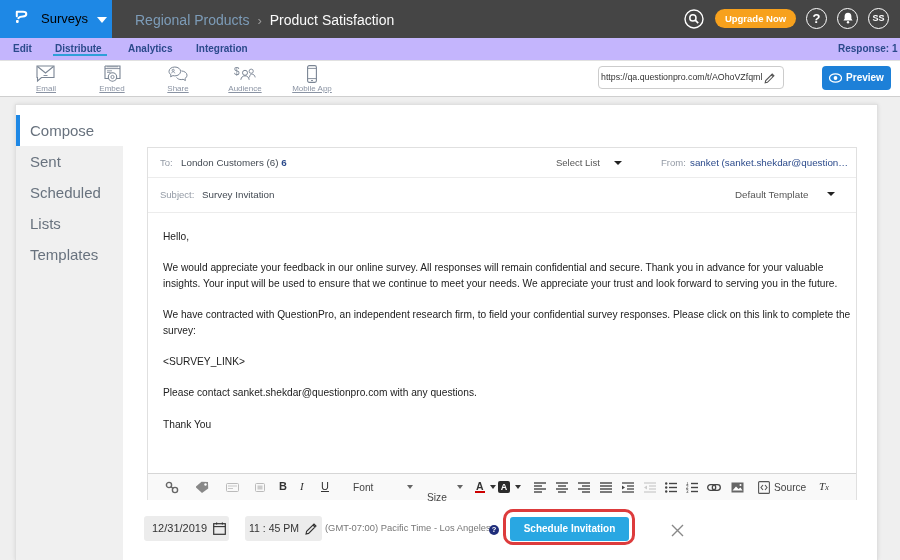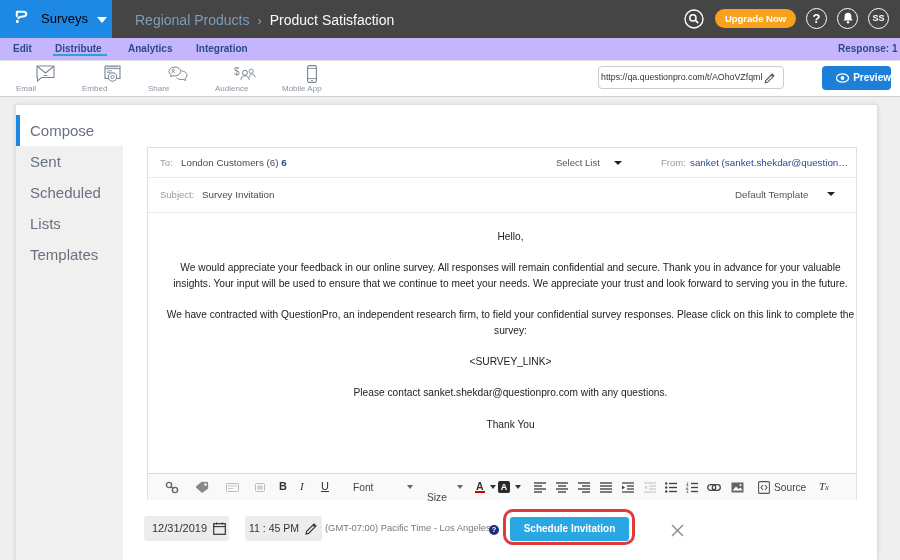--- a/index.html
+++ b/index.html
@@ -15,37 +15,37 @@
   #crumb .sep { color:#9a9a9a; margin:0 8px; font-size:13px; }
   #crumb .cur { color:#fbfbfb; }
   .circ { border:1.4px solid #fff; border-radius:50%; width:21px; height:21px; color:#fff; text-align:center; }
   #upgrade { left:715px; top:9px; width:81px; height:19px; background:#F7A11D; border-radius:10px; color:#fff; font-size:9.5px; font-weight:bold; text-align:center; line-height:19px; }
   
   #tabs { left:0; top:38px; width:900px; height:23px; background:#c4b5fd; border-bottom:1px solid #e2e2e2; }
   .tab { position:absolute; top:5px; font-size:10px; font-weight:bold; color:#2b4a8b; }
   #resp { left:838px; top:5px; position:absolute; font-size:10px; font-weight:bold; color:#2b4a8b; }
   
   #dtoolbar { left:0; top:61px; width:900px; height:36px; background:#fff; border-bottom:1px solid #cfcfcf; box-shadow:0 2px 3px rgba(0,0,0,0.10); }
-  .dlabel { position:absolute; top:23px; font-size:8px; color:#8a93a3; width:60px; text-align:left; }
+  .dlabel { position:absolute; top:23px; font-size:8px; color:#8a93a3; width:60px; text-align:center;text-decoration:underline; }
   #urlbox { left:598px; top:5px; width:186px; height:23px; border:1px solid #ccc; border-radius:4px; font-size:8.8px; color:#333; line-height:21px; padding-left:2px; background:#fff; overflow:hidden; white-space:nowrap; }
-  #previewbtn { left:822px; top:5px; width:69px; height:24px; background:#1d80d8; border-radius:4px; color:#fff; font-size:10px; font-weight:bold; line-height:24px; text-align:right; }
+  #previewbtn { left:822px; top:5px; width:69px; height:24px; background:#1d80d8; border-radius:4px; color:#fff; font-size:10px; font-weight:bold; line-height:24px; text-align:center; }
   
   #contentbg { left:0; top:97px; width:900px; height:463px; background:#efefef; }
   #card { left:15px; top:104px; width:863px; height:456px; background:#fff; border:1px solid #e0e0e0; border-bottom:none; box-shadow:0 0 4px rgba(0,0,0,0.10); }
   #sidebg { position:absolute; left:0px; top:10px; width:107px; height:446px; background:#f0f0f0; }
   .sideitem { position:absolute; left:0px; width:107px; height:31px; color:#68727e; font-size:15px; line-height:31px; padding-left:14px; }
   #side-active { background:#fff; border-left:4px solid #1E88E5; padding-left:10px; }
   
   #panel { left:131px; top:42px; width:710px; height:353px; border:1px solid #e0e0e0; background:#fff; }
   .row1 { position:absolute; left:0; top:0; width:708px; height:30px; border-bottom:1px solid #ececec; }
   .row2 { position:absolute; left:0; top:30px; width:708px; height:35px; border-bottom:1px solid #ececec; }
   .lbl { color:#939aa5; font-size:9.5px; }
   .val { font-size:9.8px; color:#444b54; }
   .caret-d { display:inline-block; width:0; height:0; border-left:4px solid transparent; border-right:4px solid transparent; border-top:4.5px solid #222; }
-  #body-text { position:absolute; left:15px; top:80.5px; width:695px; font-size:10.2px; color:#222; line-height:15.7px;text-align:center; }
+  #body-text { position:absolute; left:15px; top:80.5px; width:695px; font-size:10.2px; color:#222; line-height:15.7px; }
   #body-text p { margin-bottom:15.7px; white-space:nowrap; }
   
   #etoolbar { position:absolute; left:0; top:325px; width:708px; height:27px; background:#f9f9f9; border-top:1px solid #d6d6d6; }
   
   .graybox { position:absolute; top:411px; height:25px; background:#ececec; border-radius:3px; font-size:10.5px; color:#333; line-height:25px; }
 </style>
 </head>
 <body>
 
 <div id="topbar" class="abs">

